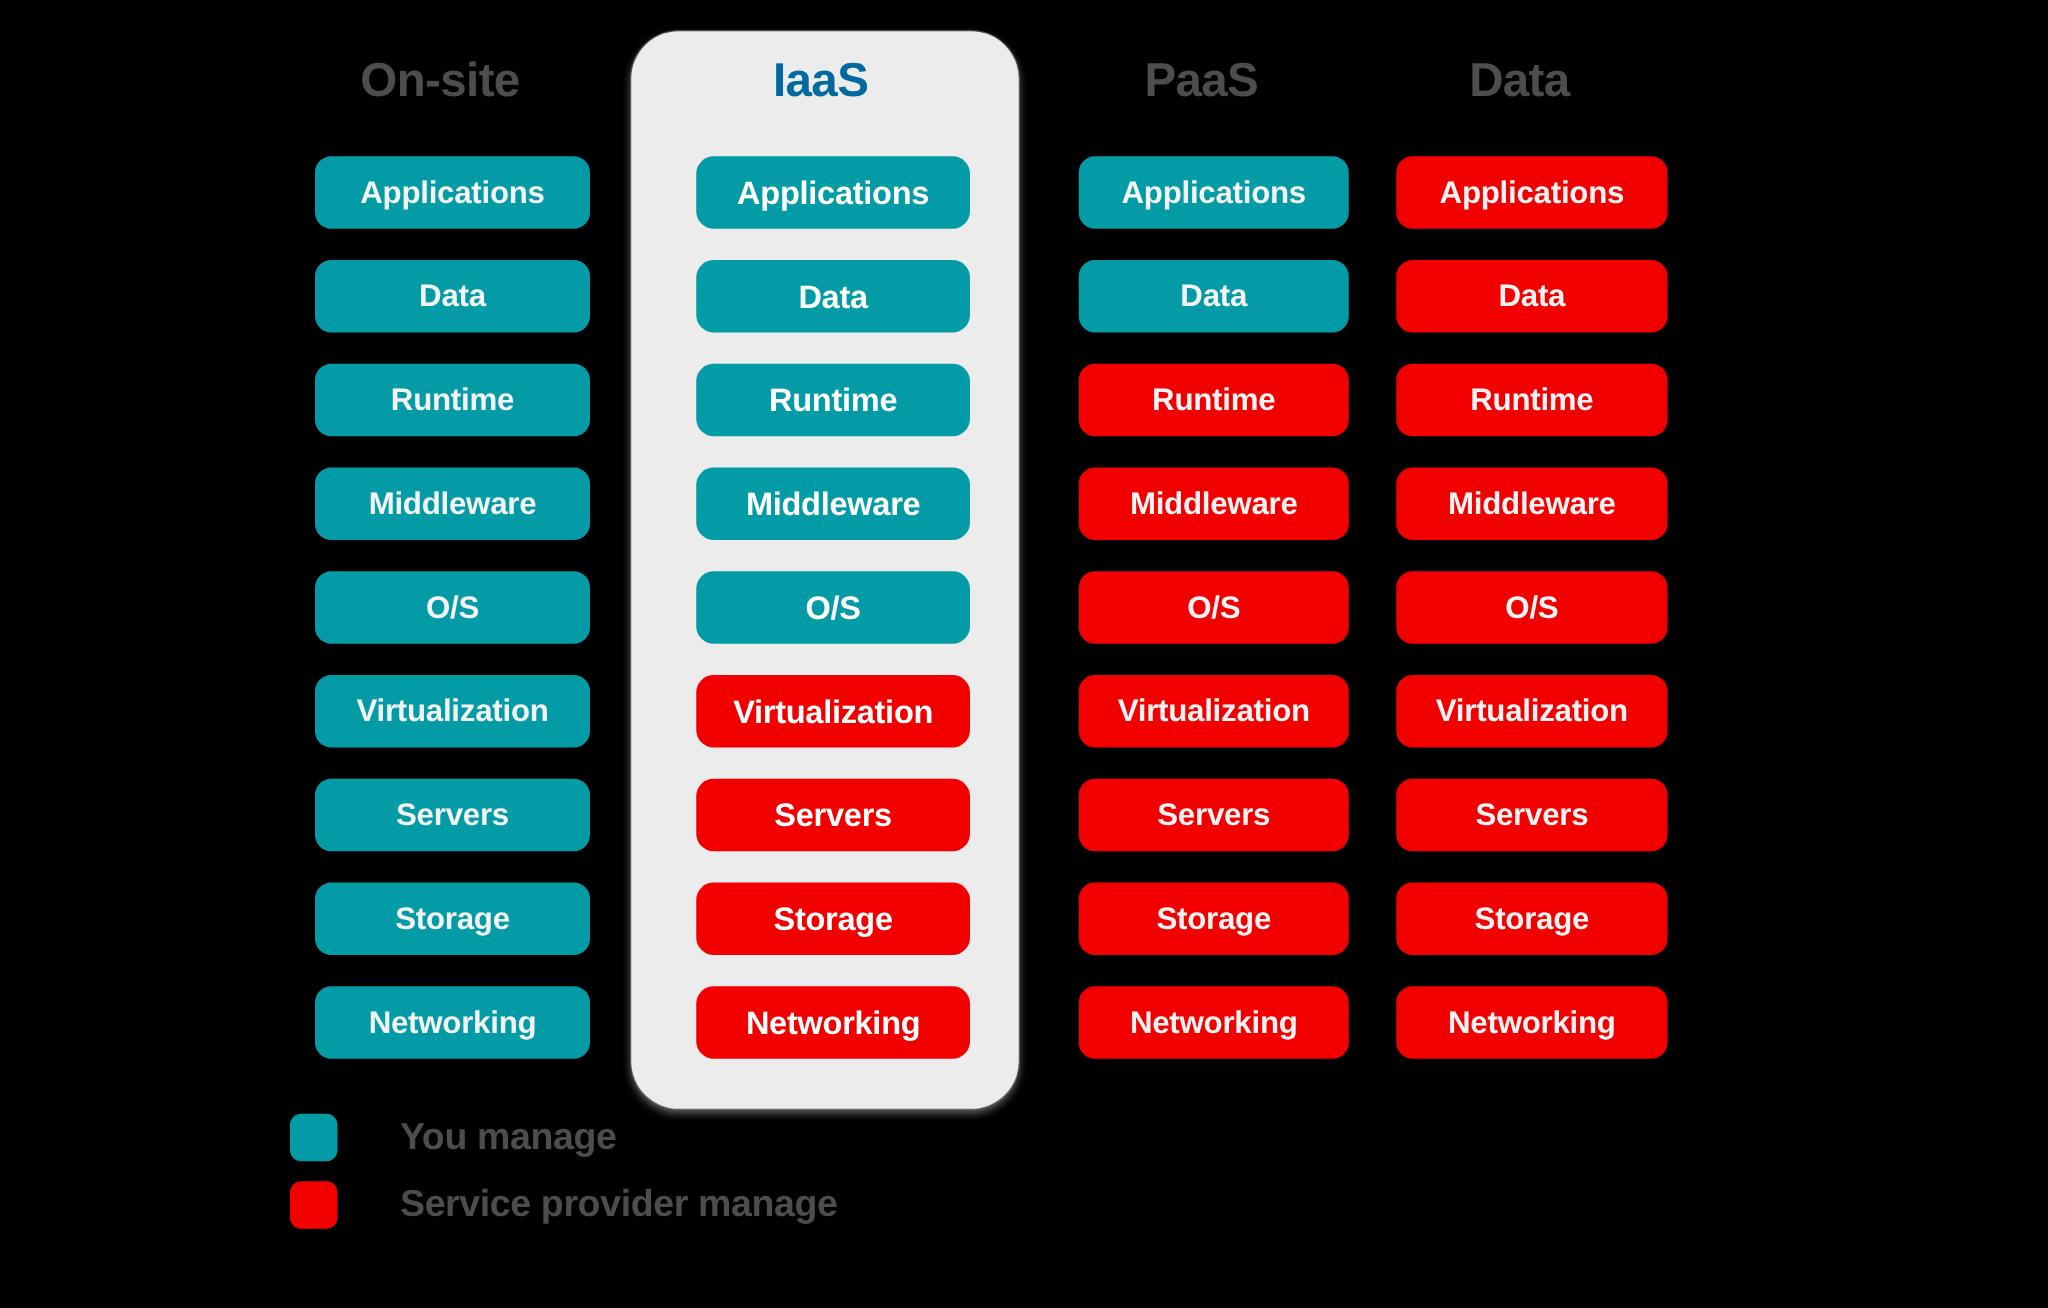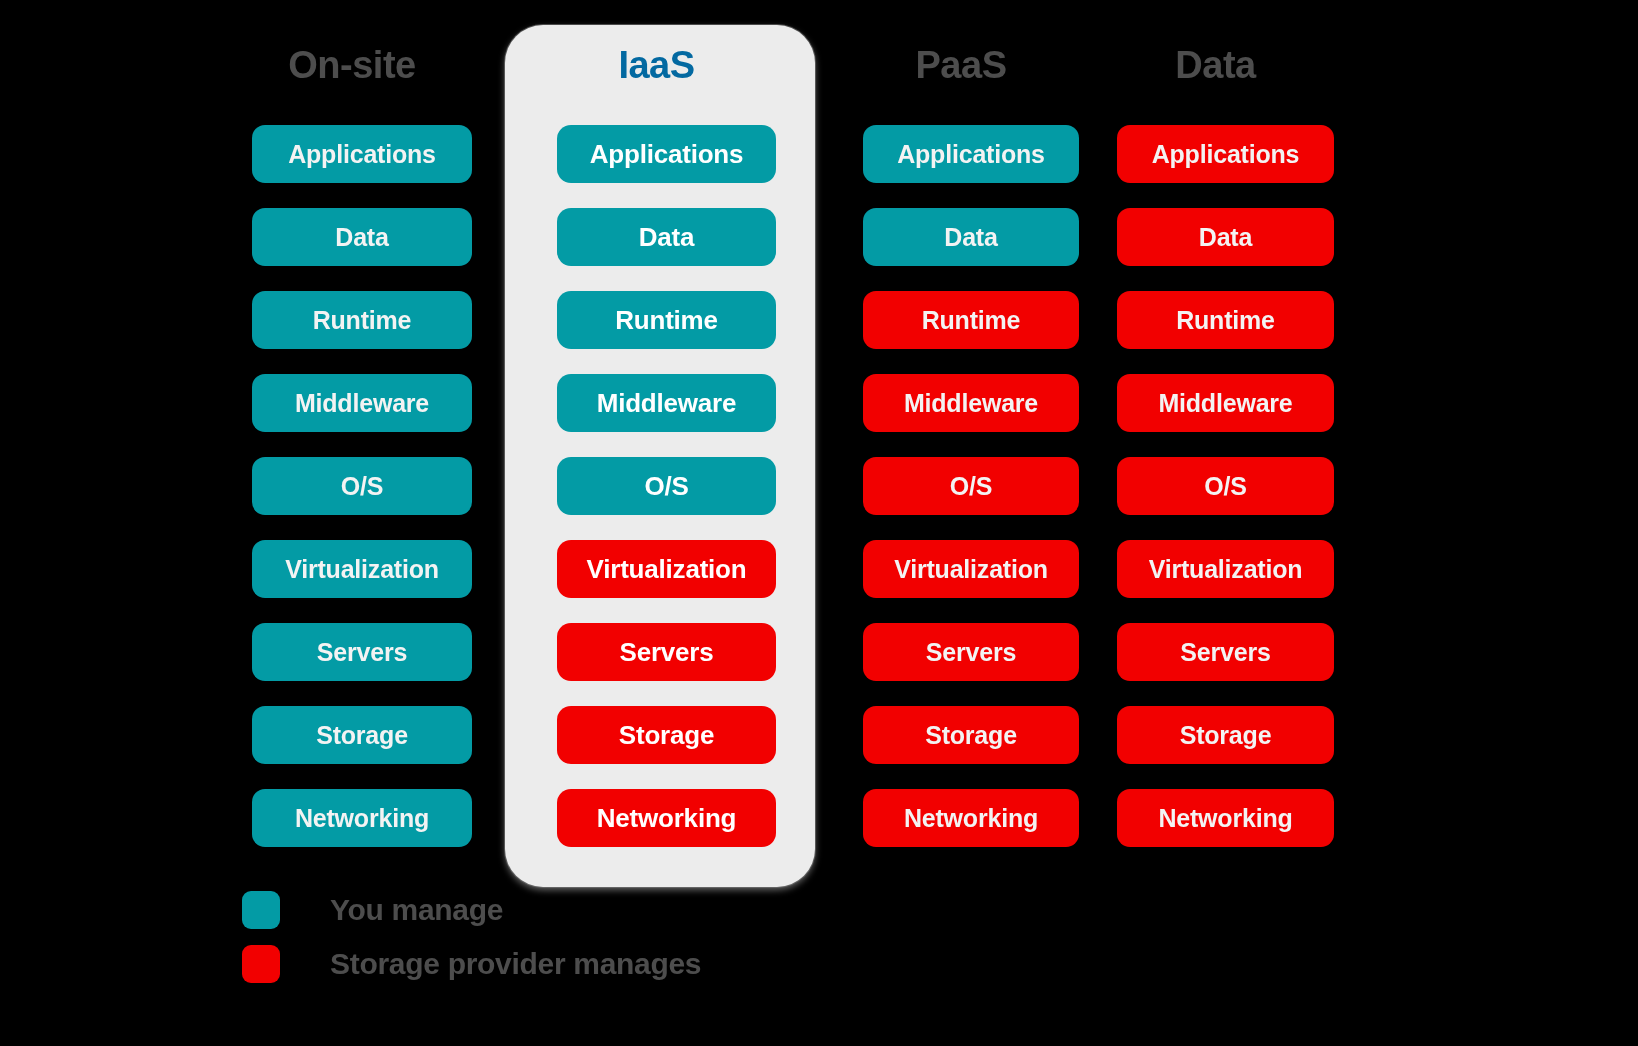--- a/index.html
+++ b/index.html
@@ -92,21 +92,21 @@
   
   .col-iaas .layer-pill {
     color: #ffffff;
     font-size: 26px;
     border-radius: 14px;
   }
 
   
   .legend {
     position: absolute;
-    left: 242px;
+    left: 232px;
     top: 888px;
   }
 
   .legend-row {
     display: flex;
     align-items: center;
     height: 44px;
     margin-bottom: 10px;
   }
 
@@ -198,17 +198,17 @@
     </div>
   </div>
 
   <div class="legend">
     <div class="legend-row">
       <span class="legend-swatch teal"></span>
       <span class="legend-label">You manage</span>
     </div>
     <div class="legend-row">
       <span class="legend-swatch red"></span>
-      <span class="legend-label">Storage provider manages</span>
+      <span class="legend-label">Service provider manage</span>
     </div>
   </div>
 
 </div>
 
 </body></html>

